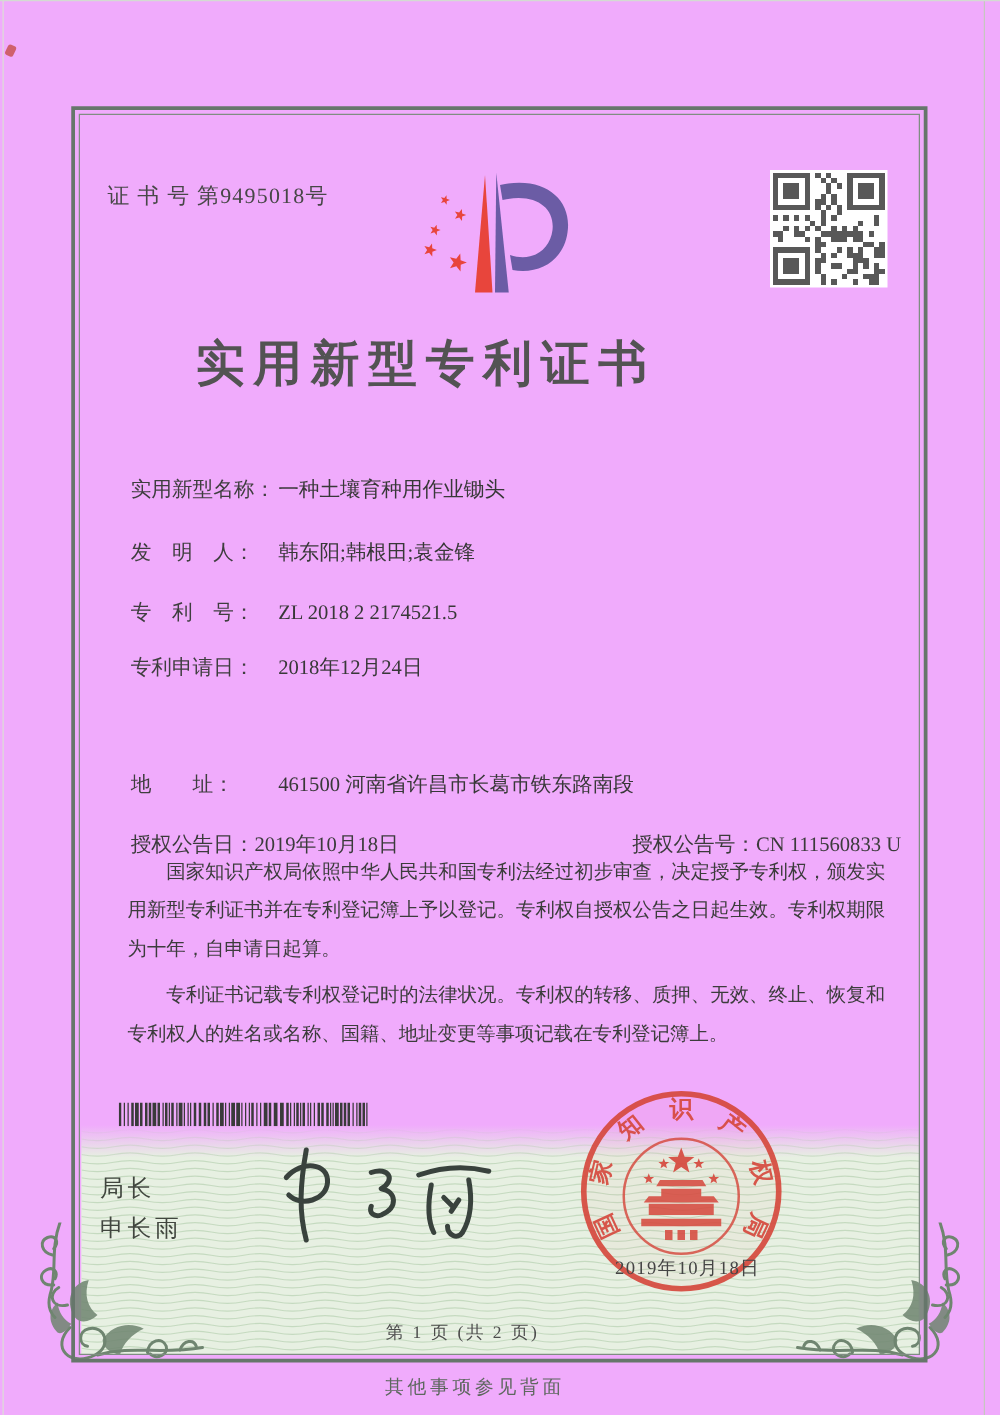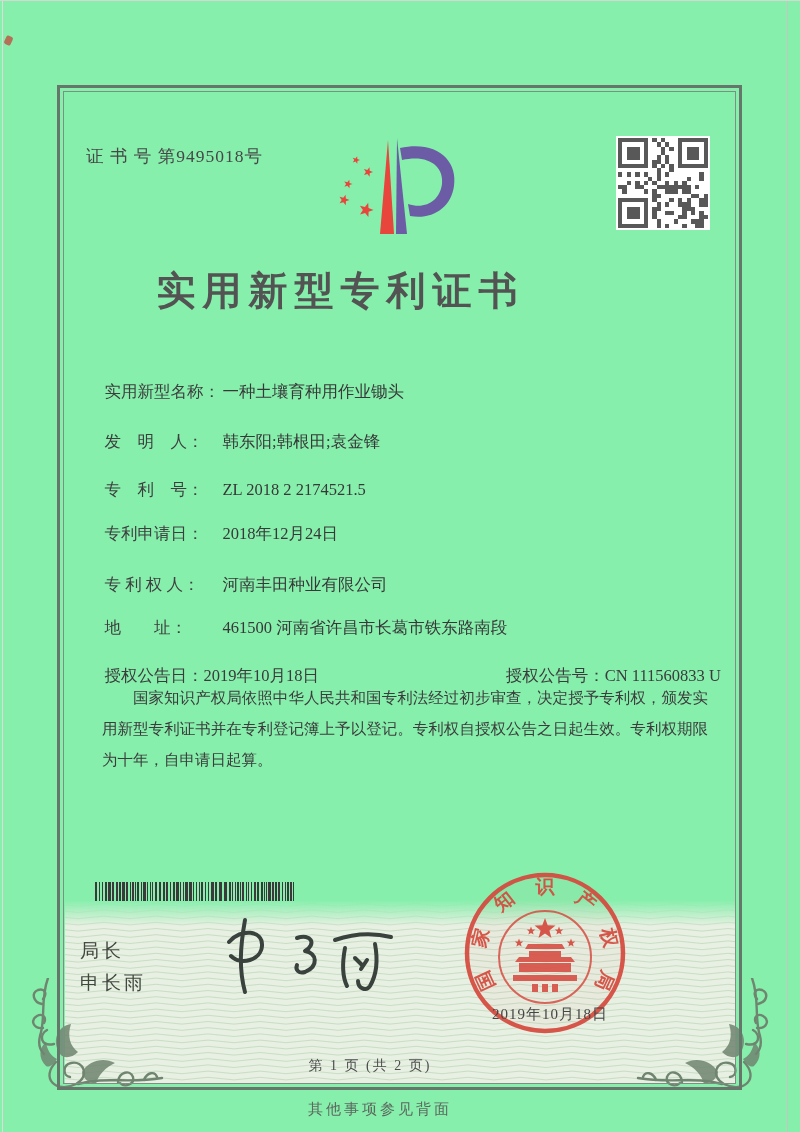--- a/index.html
+++ b/index.html
@@ -1,18 +1,18 @@
 <!DOCTYPE html>
 <html style="--seal-red: #d6493e; --frame-green: #66766b; --band-green: #e7f0e2; --wave-green: #a9c9a4; --ornament-green: #6f8570; --logo-red: #e8453c; --logo-purple: #6b5ca5; --ink: #3b3b3b; --barcode-ink: #3a3a3a; --qr-ink: #585858;"><head>
 <meta charset="utf-8">
 <style>
   html,body{margin:0;padding:0;background:#e9e9e6;}
   #page{
     position:relative;width:800px;height:1132px;margin:0 auto;
-    background:#86efac;overflow:hidden;
+    background:#f0abfc;overflow:hidden;
     font-family:"Liberation Serif","DejaVu Serif",serif;
     color:var(--ink,#3b3b3b);
   }
   .abs{position:absolute;}
   
   .edge-right{left:787px;top:0;width:1px;height:1132px;background:#c6c6c0;}
   .edge-left{left:2px;top:0;width:1px;height:1132px;background:#dddcd6;}
   .edge-top{left:0;top:0;width:800px;height:1px;background:#d4dad2;}
   .red-speck{left:5px;top:36px;width:7px;height:9px;background:#c4473c;opacity:.75;transform:rotate(25deg);border-radius:2px;}
   
@@ -251,36 +251,34 @@
   </div>
   <div class="abs field" style="top:411px">
     <span class="lbl">发　明　人：</span><span class="val">韩东阳;韩根田;袁金锋</span>
   </div>
   <div class="abs field" style="top:459px">
     <span class="lbl">专　利　号：</span><span class="val">ZL 2018 2 2174521.5</span>
   </div>
   <div class="abs field" style="top:503px">
     <span class="lbl">专利申请日：</span><span class="val">2018年12月24日</span>
   </div>
-  <div class="abs field" style="top:554px">
-    <span class="lbl">专 利 权 人：</span><span class="val">河南丰田种业有限公司</span>
-  </div>
   <div class="abs field" style="top:597px">
     <span class="lbl">地　　址：</span><span class="val">461500 河南省许昌市长葛市铁东路南段</span>
   </div>
 
   <div class="abs field" style="top:645px;width:648px">
     <span>授权公告日：</span><span>2019年10月18日</span>
     <span class="grant2">
       <span>授权公告号：</span><span>CN 111560833 U</span>
     </span>
   </div>
 
   <div class="abs paras">
     <p>国家知识产权局依照中华人民共和国专利法经过初步审查，决定授予专利权，颁发实用新型专利证书并在专利登记簿上予以登记。专利权自授权公告之日起生效。专利权期限为十年，自申请日起算。</p>
+    <p>专利证书记载专利权登记时的法律状况。专利权的转移、质押、无效、终止、恢复和专利权人的姓名或名称、国籍、地址变更等事项记载在专利登记簿上。</p>
   </div>
 
   <svg class="abs barcode" id="barcode" width="202" height="19">
       <rect x="0" y="0" width="2" height="19" style="fill:var(--barcode-ink)"></rect>
       <rect x="4" y="0" width="1" height="19" style="fill:var(--barcode-ink)"></rect>
       <rect x="7" y="0" width="1" height="19" style="fill:var(--barcode-ink)"></rect>
       <rect x="10" y="0" width="2" height="19" style="fill:var(--barcode-ink)"></rect>
       <rect x="13" y="0" width="3" height="19" style="fill:var(--barcode-ink)"></rect>
       <rect x="17" y="0" width="2" height="19" style="fill:var(--barcode-ink)"></rect>
       <rect x="21" y="0" width="2" height="19" style="fill:var(--barcode-ink)"></rect>

